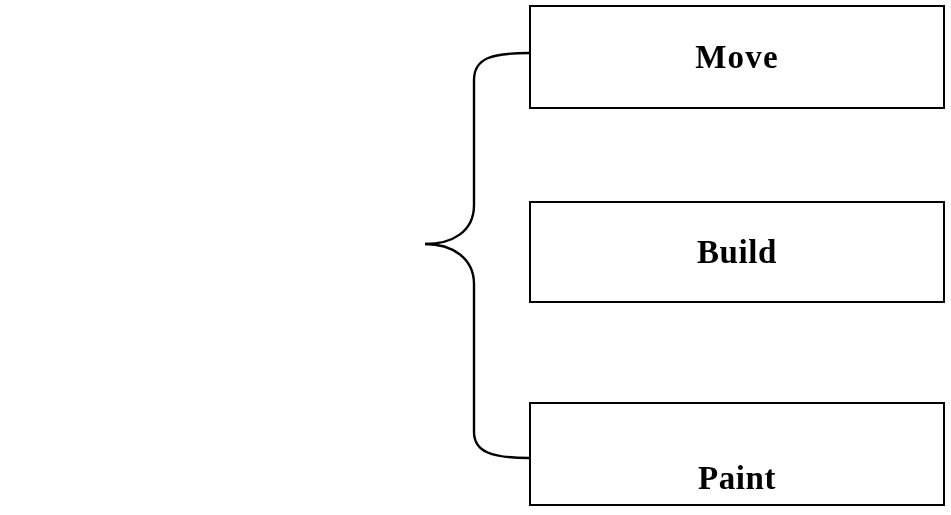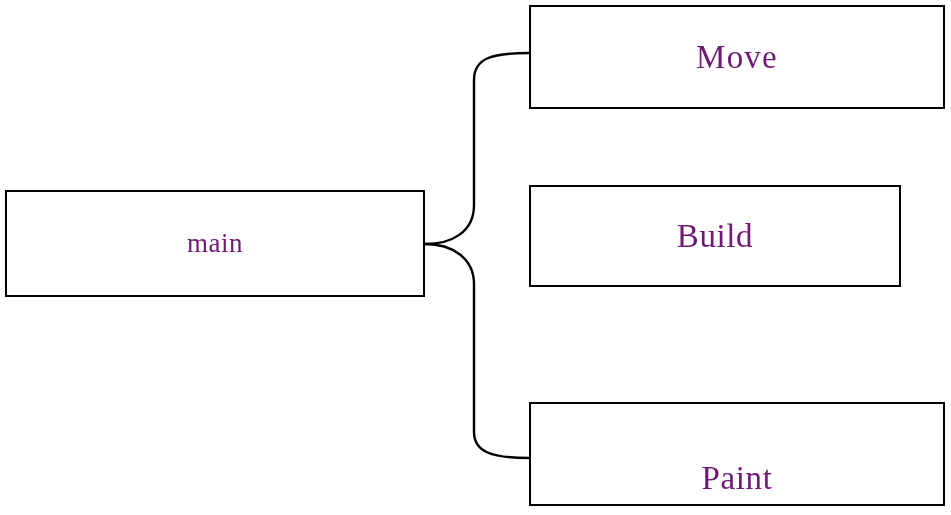--- a/index.html
+++ b/index.html
@@ -20,23 +20,23 @@
   .node-box {
     position: absolute;
     box-sizing: border-box;
     background: #ffffff;
     border: 2px solid #000000;
     display: flex;
     align-items: center;
     justify-content: center;
   }
   .node-label {
-    color: #701a75;
+    color: #000000;
     font-family: "Liberation Serif", "DejaVu Serif", serif;
-    font-weight: 400;
+    font-weight: 700;
     white-space: nowrap;
     line-height: 1;
   }
   #node-main {
     left: 5px;
     top: 190px;
     width: 420px;
     height: 107px;
   }
   #node-main .node-label {
@@ -48,22 +48,22 @@
     top: 5px;
     width: 416px;
     height: 104px;
   }
   #node-move .node-label {
     font-size: 33px;
     letter-spacing: 1.2px;
   }
   #node-build {
     left: 529px;
-    top: 185px;
-    width: 372px;
+    top: 201px;
+    width: 416px;
     height: 102px;
   }
   #node-build .node-label {
     font-size: 33px;
     letter-spacing: 0.6px;
   }
   #node-paint {
     left: 529px;
     top: 402px;
     width: 416px;
@@ -92,23 +92,20 @@
 </head>
 <body>
 
 <div id="diagram-canvas">
 
   <svg id="connector-layer" viewBox="0 0 951 515" xmlns="http://www.w3.org/2000/svg">
     <path d="M 425,244 C 452,244 474,232 474,205 L 474,80 C 474,58 492,53 529,53"></path>
     <path d="M 425,244 C 452,244 474,258 474,284 L 474,432 C 474,452 492,458 529,458"></path>
   </svg>
 
-  <div class="node-box" id="node-main">
-    <span class="node-label">main</span>
-  </div>
 
   <div class="node-box" id="node-move">
     <span class="node-label">Move</span>
   </div>
 
   <div class="node-box" id="node-build">
     <span class="node-label">Build</span>
   </div>
 
   <div class="node-box" id="node-paint">

